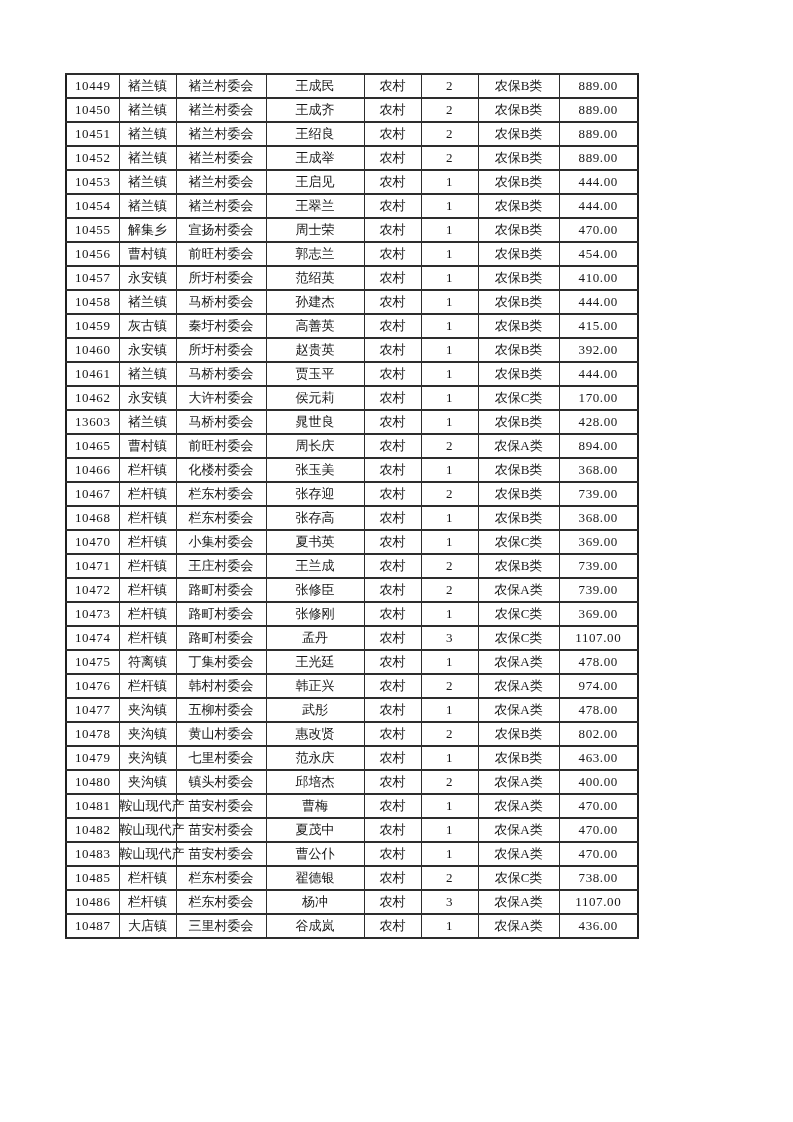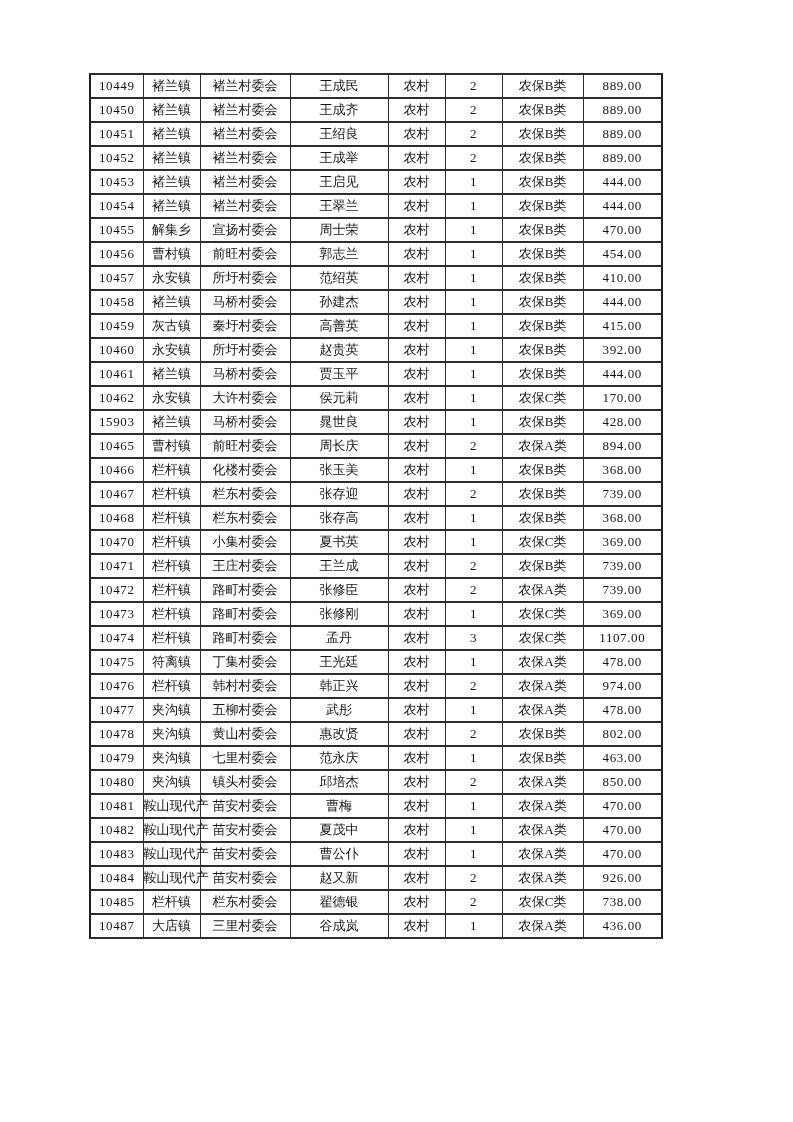--- a/index.html
+++ b/index.html
@@ -11,21 +11,20 @@
     height: 1122px;
     background: #ffffff;
     position: relative;
     overflow: hidden;
     font-family: "Liberation Serif", "DejaVu Serif", serif;
   }
   .table-wrap {
     position: absolute;
     left: 65px;
     top: 73px;
-    margin-left: 24px;
   }
   table.grid {
     border-collapse: collapse;
     table-layout: fixed;
     width: 572px;
     font-size: 13px;
     color: #161616;
   }
   table.grid {
     border: 2px solid #1f1f1f;
@@ -204,21 +203,21 @@
     <td class="num">10462</td>
     <td>永安镇</td>
     <td>大许村委会</td>
     <td>侯元莉</td>
     <td>农村</td>
     <td class="num">1</td>
     <td>农保C类</td>
     <td class="num">170.00</td>
   </tr>
         <tr>
-    <td class="num">15903</td>
+    <td class="num">13603</td>
     <td>褚兰镇</td>
     <td>马桥村委会</td>
     <td>晁世良</td>
     <td>农村</td>
     <td class="num">1</td>
     <td>农保B类</td>
     <td class="num">428.00</td>
   </tr>
         <tr>
     <td class="num">10465</td>
@@ -361,21 +360,21 @@
     <td class="num">463.00</td>
   </tr>
         <tr>
     <td class="num">10480</td>
     <td>夹沟镇</td>
     <td>镇头村委会</td>
     <td>邱培杰</td>
     <td>农村</td>
     <td class="num">2</td>
     <td>农保A类</td>
-    <td class="num">850.00</td>
+    <td class="num">400.00</td>
   </tr>
         <tr>
     <td class="num">10481</td>
     <td>鞍山现代产</td>
     <td>苗安村委会</td>
     <td>曹梅</td>
     <td>农村</td>
     <td class="num">1</td>
     <td>农保A类</td>
     <td class="num">470.00</td>
@@ -394,38 +393,38 @@
     <td class="num">10483</td>
     <td>鞍山现代产</td>
     <td>苗安村委会</td>
     <td>曹公仆</td>
     <td>农村</td>
     <td class="num">1</td>
     <td>农保A类</td>
     <td class="num">470.00</td>
   </tr>
         <tr>
-    <td class="num">10484</td>
-    <td>鞍山现代产</td>
-    <td>苗安村委会</td>
-    <td>赵又新</td>
-    <td>农村</td>
-    <td class="num">2</td>
-    <td>农保A类</td>
-    <td class="num">926.00</td>
-  </tr>
-        <tr>
     <td class="num">10485</td>
     <td>栏杆镇</td>
     <td>栏东村委会</td>
     <td>翟德银</td>
     <td>农村</td>
     <td class="num">2</td>
     <td>农保C类</td>
     <td class="num">738.00</td>
+  </tr>
+        <tr>
+    <td class="num">10486</td>
+    <td>栏杆镇</td>
+    <td>栏东村委会</td>
+    <td>杨冲</td>
+    <td>农村</td>
+    <td class="num">3</td>
+    <td>农保A类</td>
+    <td class="num">1107.00</td>
   </tr>
         <tr>
     <td class="num">10487</td>
     <td>大店镇</td>
     <td>三里村委会</td>
     <td>谷成岚</td>
     <td>农村</td>
     <td class="num">1</td>
     <td>农保A类</td>
     <td class="num">436.00</td>

